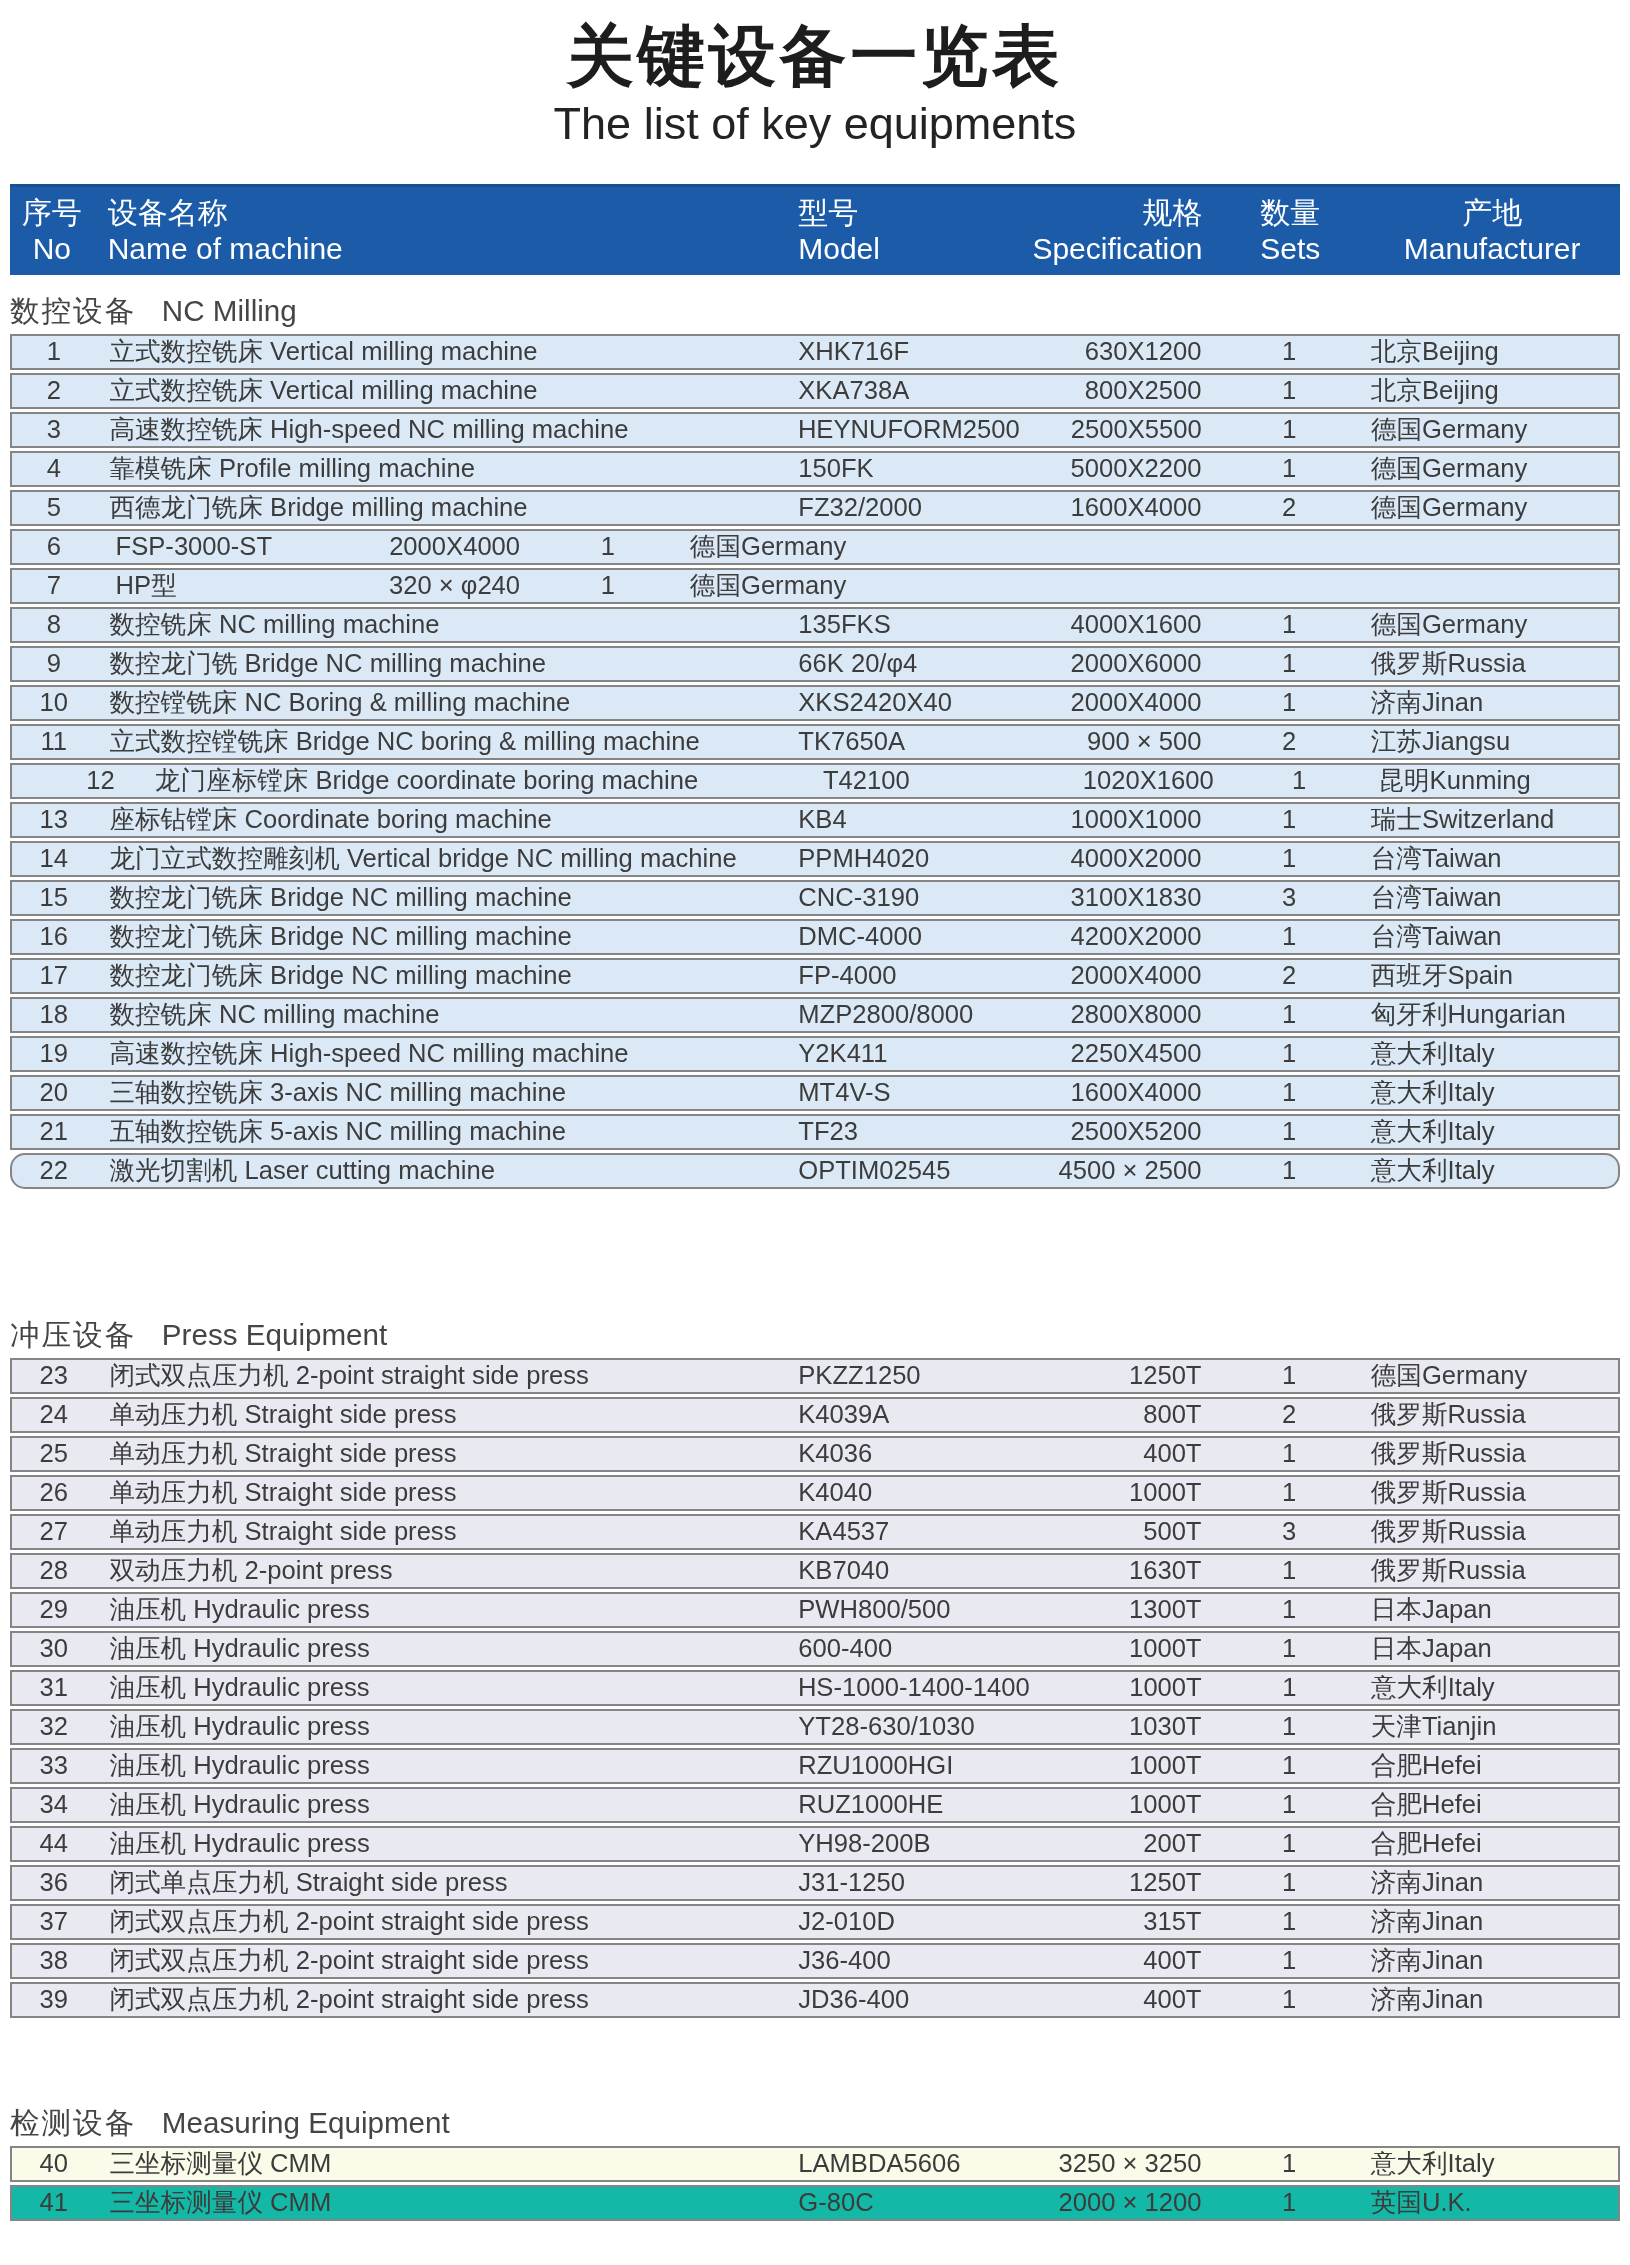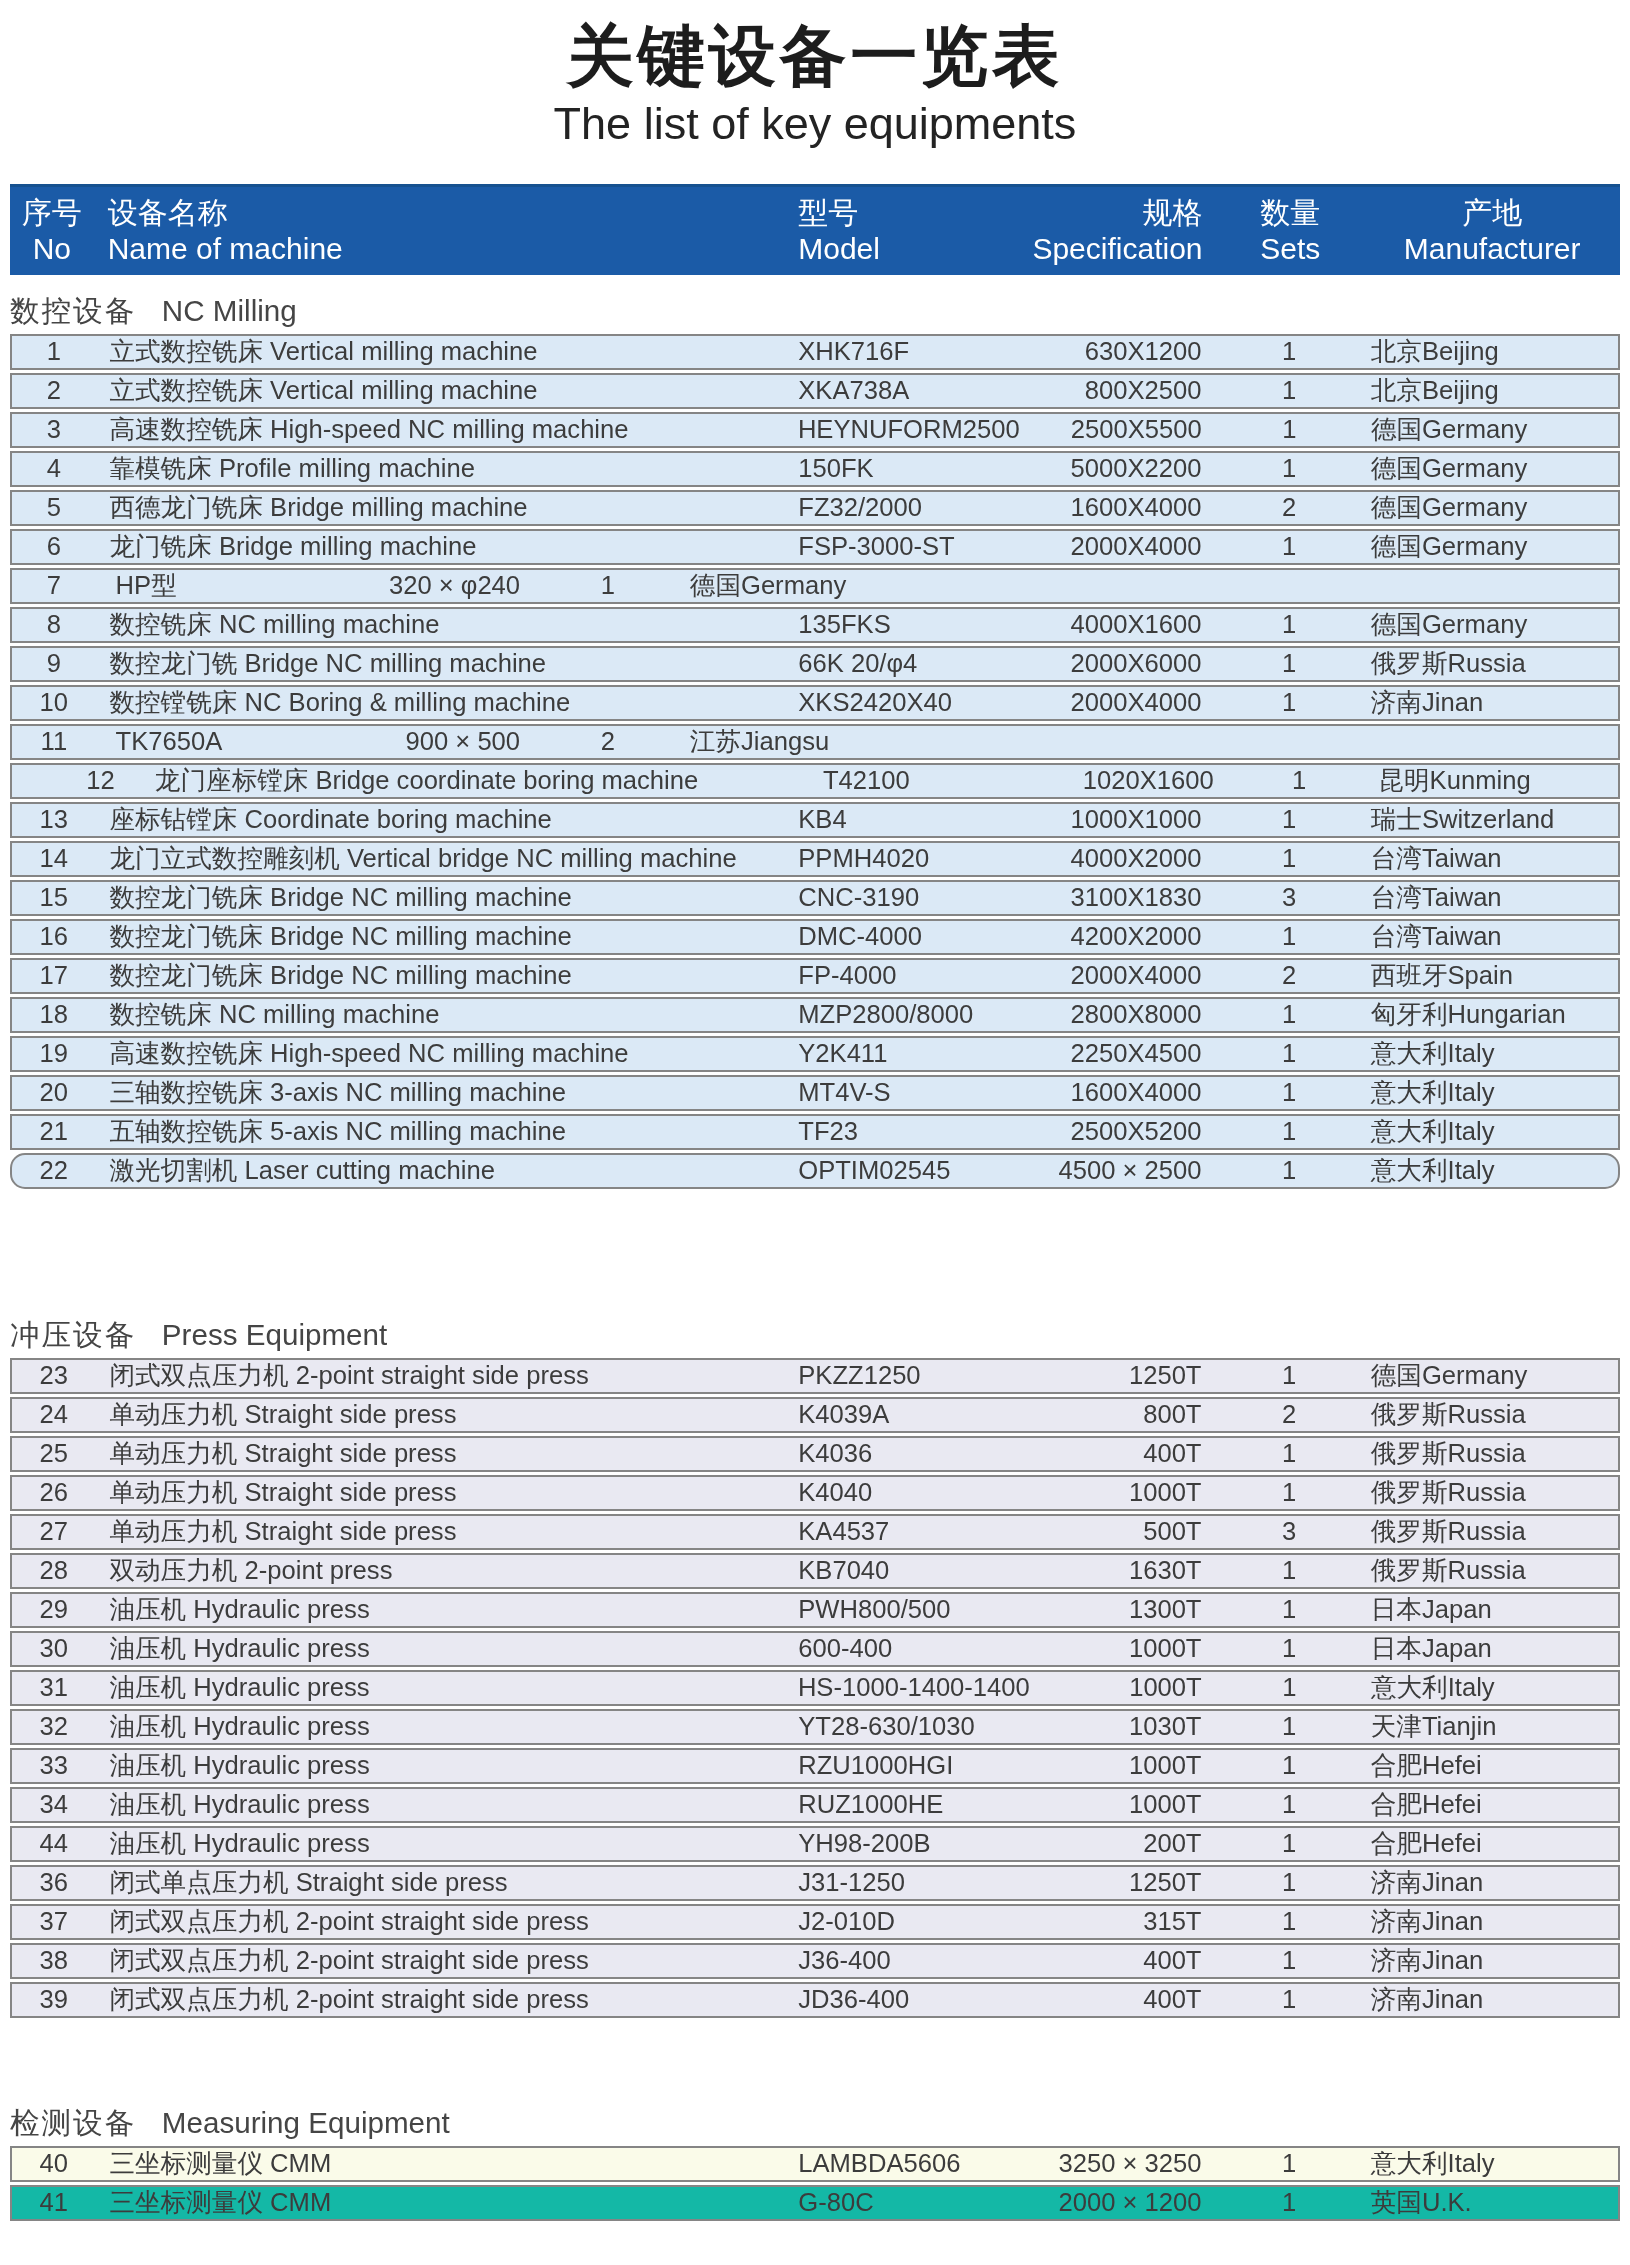--- a/index.html
+++ b/index.html
@@ -144,21 +144,20 @@
     <div class="c no">5</div>
     <div class="c name">西德龙门铣床 Bridge milling machine</div>
     <div class="c model">FZ32/2000</div>
     <div class="c spec">1600X4000</div>
     <div class="c sets">2</div>
     <div class="c manu">德国Germany</div>
   </div>
 
   <div class="row" style="background: rgb(219, 233, 246); border-color: rgb(133, 133, 133);">
     <div class="c no">6</div>
-    <div class="c name">龙门铣床 Bridge milling machine</div>
     <div class="c model">FSP-3000-ST</div>
     <div class="c spec">2000X4000</div>
     <div class="c sets">1</div>
     <div class="c manu">德国Germany</div>
   </div>
 
   <div class="row" style="background: rgb(219, 233, 246); border-color: rgb(133, 133, 133);">
     <div class="c no">7</div>
     <div class="c model">HP型</div>
     <div class="c spec">320 × φ240</div>
@@ -188,20 +187,21 @@
     <div class="c no">10</div>
     <div class="c name">数控镗铣床 NC Boring &amp; milling machine</div>
     <div class="c model">XKS2420X40</div>
     <div class="c spec">2000X4000</div>
     <div class="c sets">1</div>
     <div class="c manu">济南Jinan</div>
   </div>
 
   <div class="row" style="background: rgb(219, 233, 246); border-color: rgb(133, 133, 133);">
     <div class="c no">11</div>
+    <div class="c name">立式数控镗铣床 Bridge NC boring &amp; milling machine</div>
     <div class="c model">TK7650A</div>
     <div class="c spec">900 × 500</div>
     <div class="c sets">2</div>
     <div class="c manu">江苏Jiangsu</div>
   </div>
 
   <div class="row" style="background: rgb(219, 233, 246); border-color: rgb(133, 133, 133); padding-left: 48px;">
     <div class="c no">12</div>
     <div class="c name">龙门座标镗床 Bridge coordinate boring machine</div>
     <div class="c model">T42100</div>

